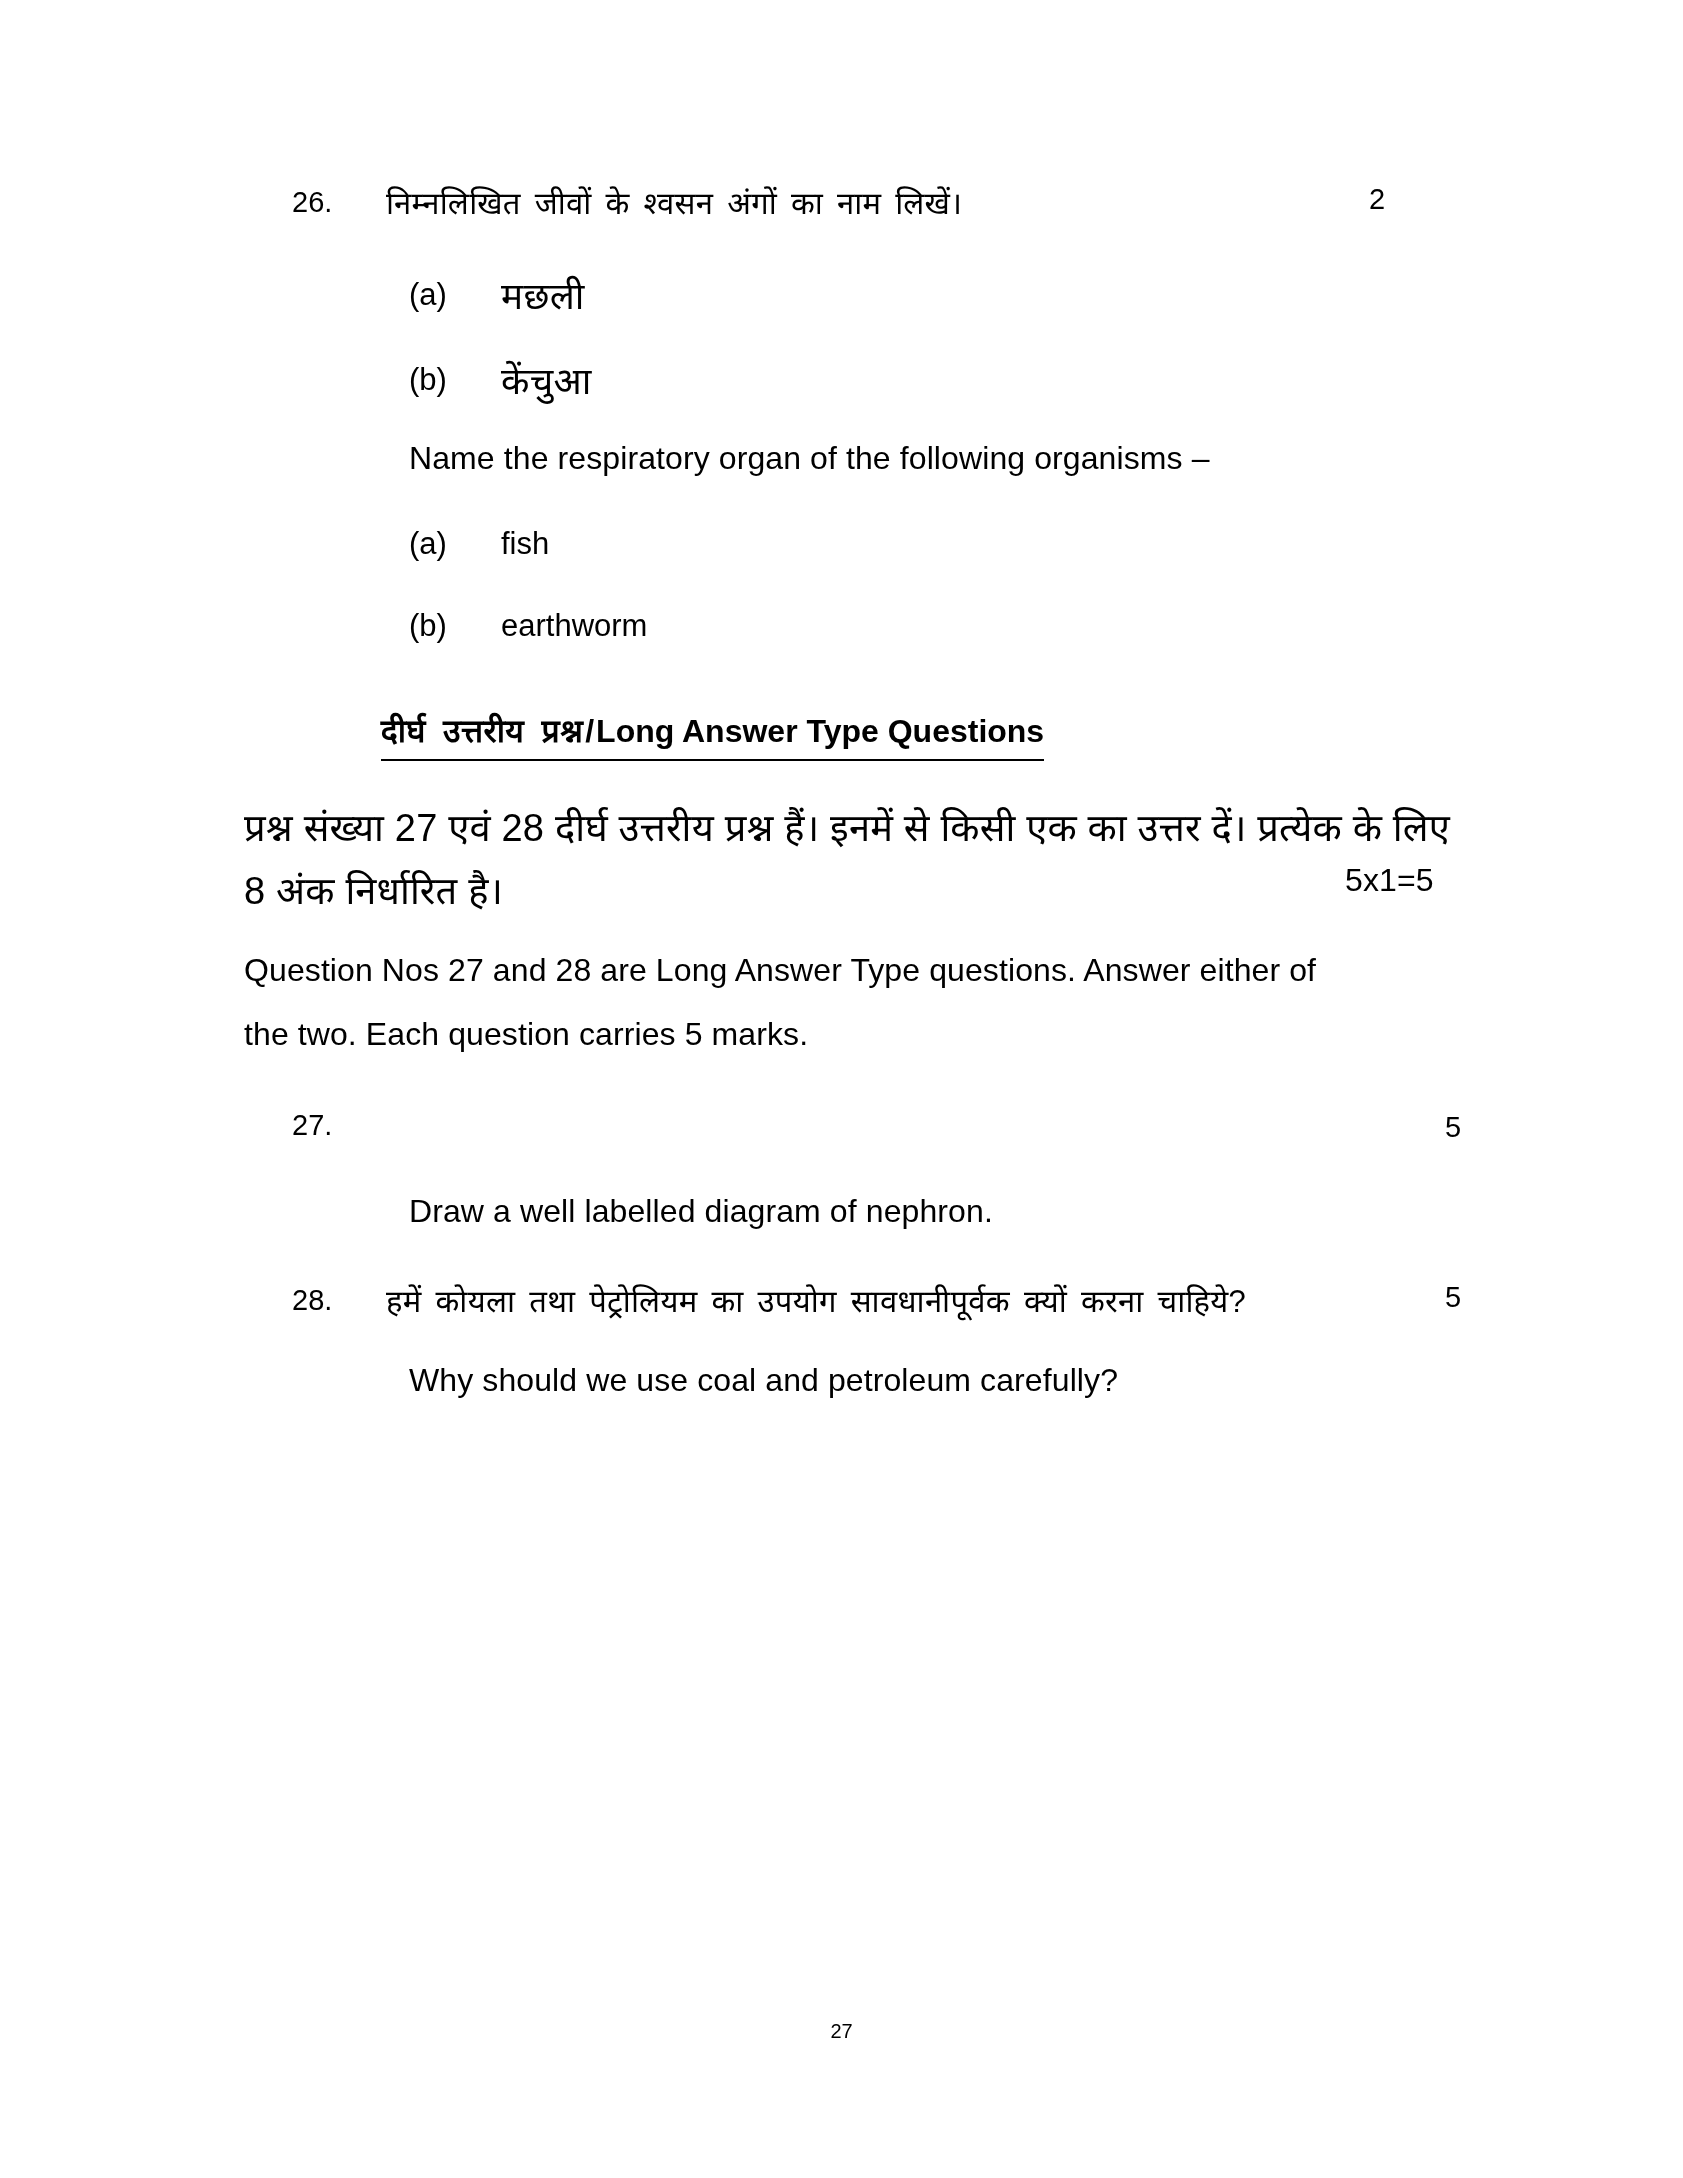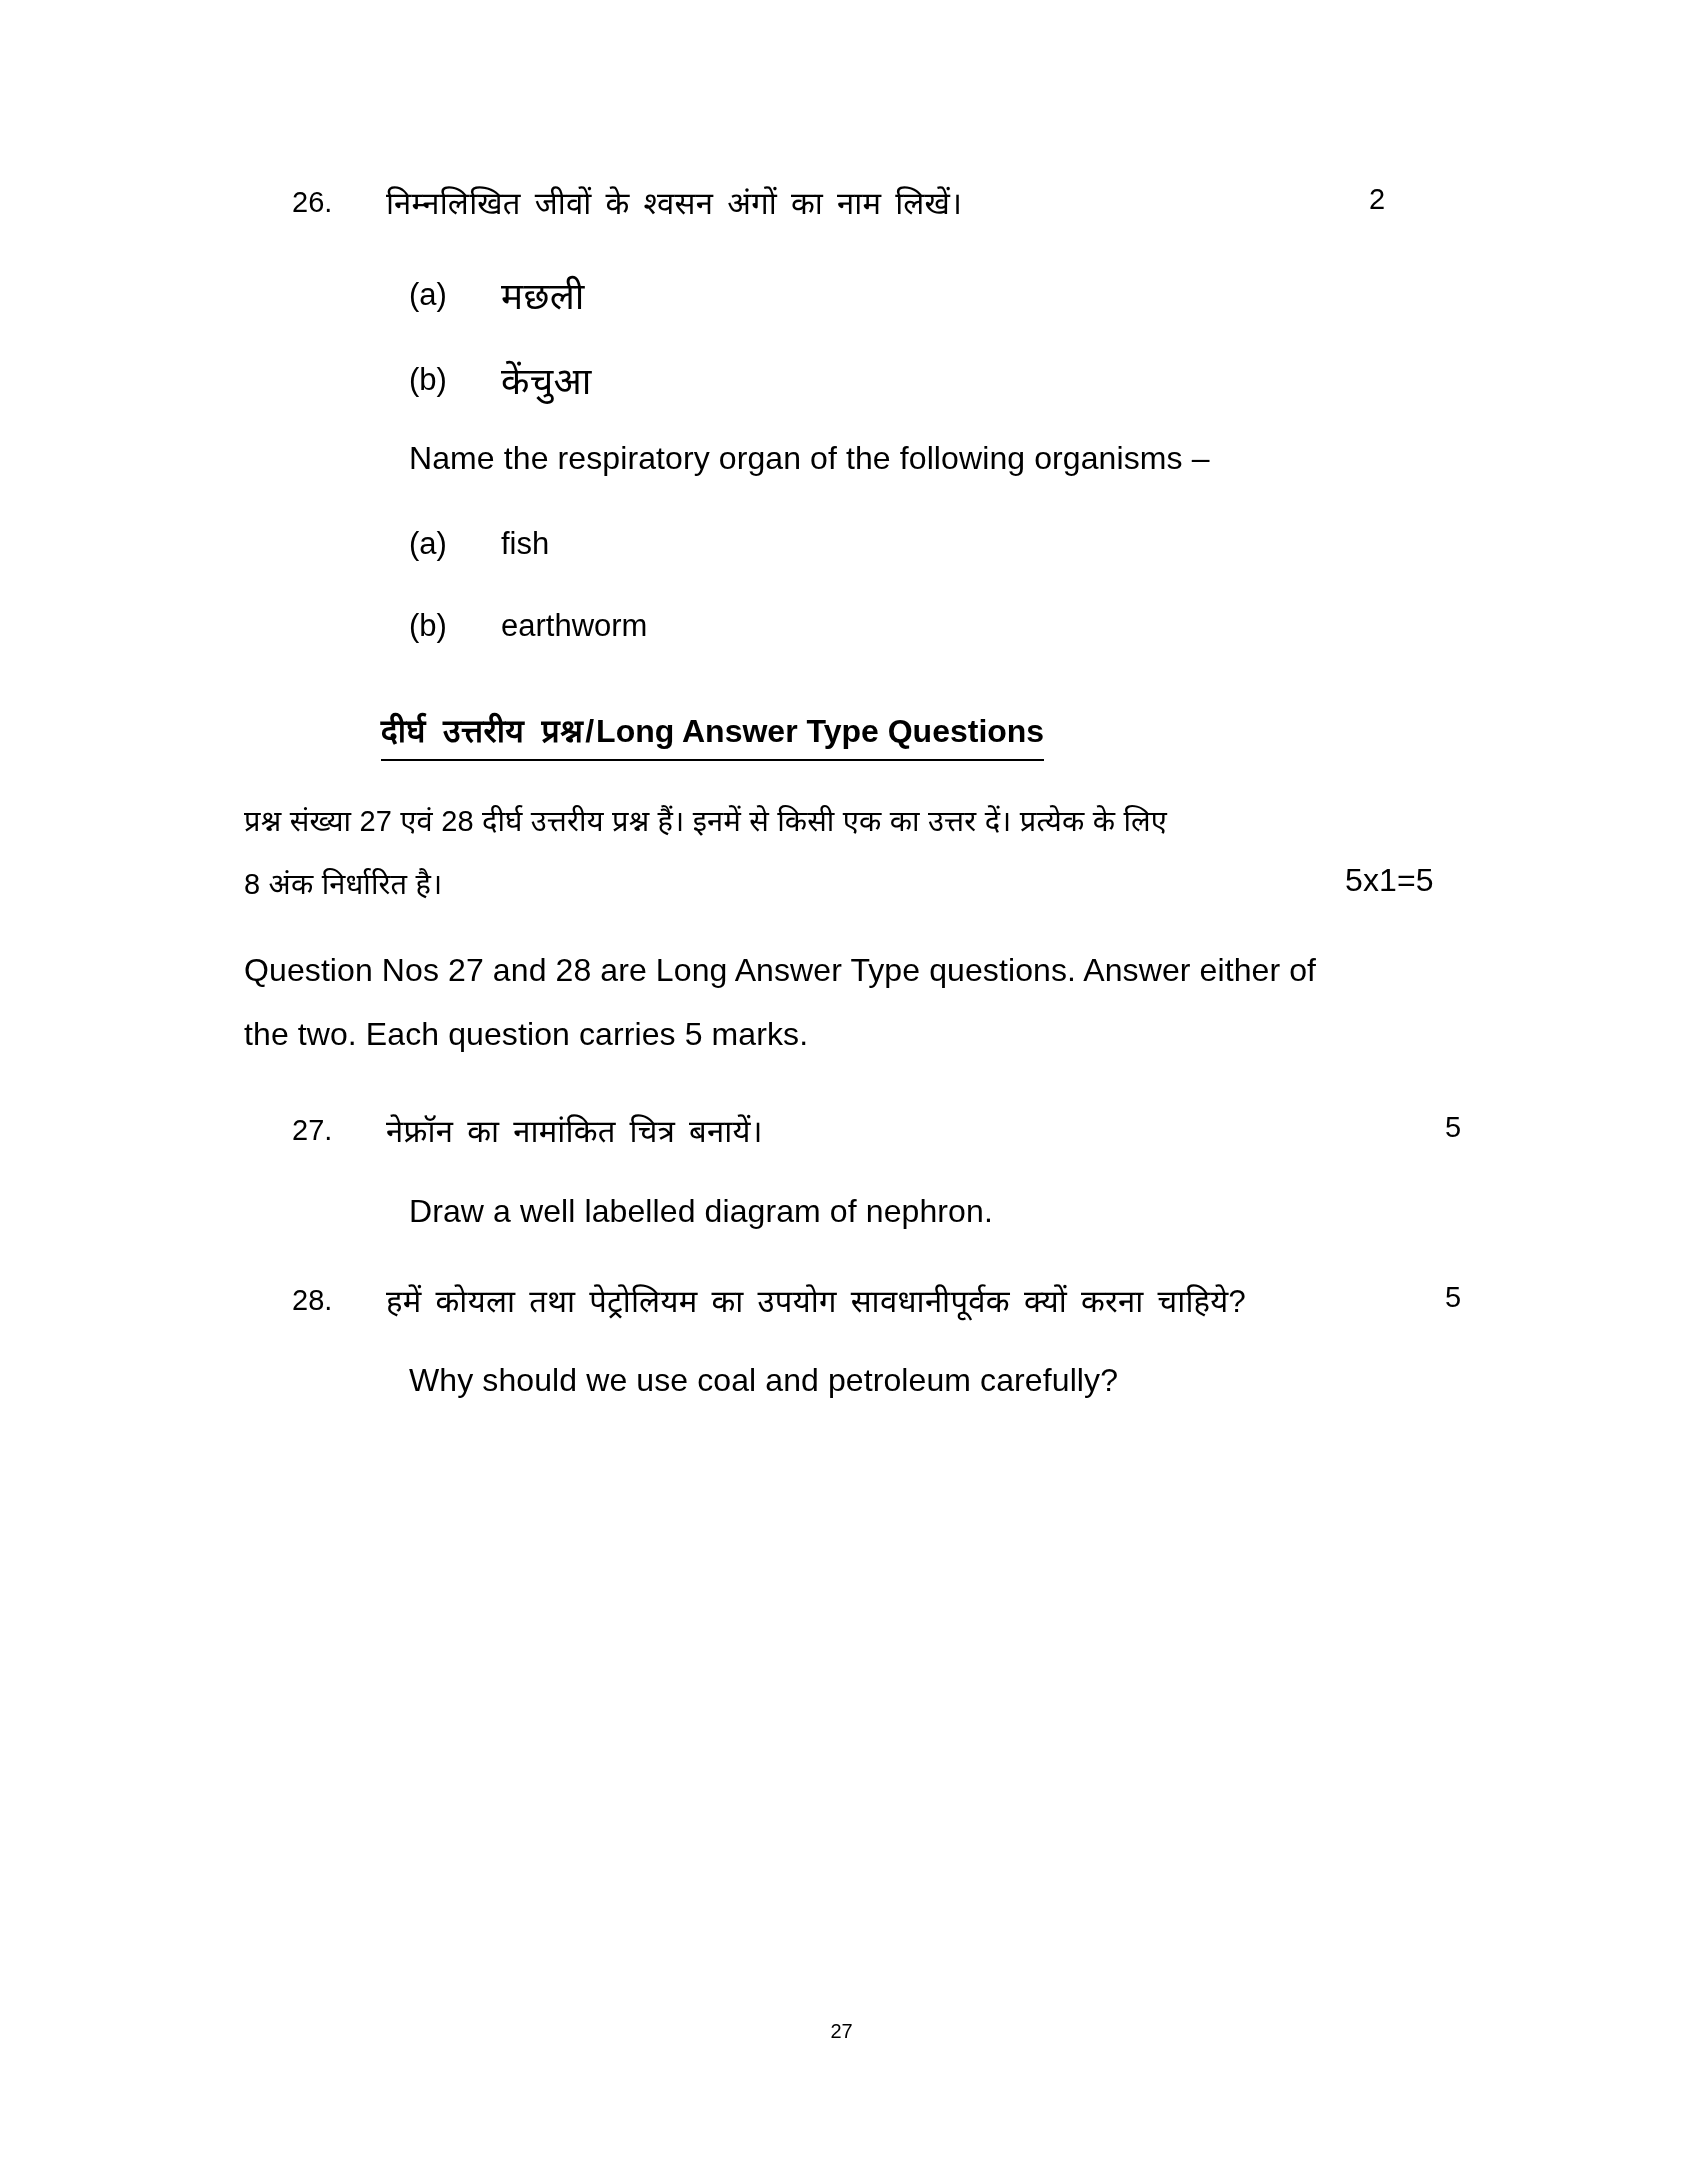--- a/index.html
+++ b/index.html
@@ -85,21 +85,21 @@
     word-spacing: 8px;
     letter-spacing: 0.4px;
   }
   .section-heading .sep {
     padding: 0 2px;
   }
 
   
   .instr-hi {
     position: absolute;
-    font-size: 29px;
+    font-size: 38px;
     letter-spacing: 0.2px;
     white-space: nowrap;
   }
   .instr-en {
     position: absolute;
     font-size: 32px;
     letter-spacing: 0.1px;
     white-space: nowrap;
   }
 
@@ -155,21 +155,20 @@
   <div class="instr-hi" style="left:244px; top:863px;">8 अंक निर्धारित है।</div>
 
   <div class="instr-en" style="left:1345px; top:862px;">5x1=5</div>
 
   <div class="instr-en" style="left:244px; top:952px;">Question Nos 27 and 28 are Long Answer Type questions. Answer either of</div>
 
   <div class="instr-en" style="left:244px; top:1016px;">the two. Each question carries 5 marks.</div>
 
   <div class="row" style="left:292px; top:1109px;">
     <span class="qnum">27.</span>
-    <span class="qtext-hi">नेफ्रॉन का नामांकित चित्र बनायें।</span>
   </div>
   <div class="marks" style="left:1445px; top:1111px;">5</div>
 
   <div class="instr-en" style="left:409px; top:1193px;">Draw a well labelled diagram of nephron.</div>
 
   <div class="row" style="left:292px; top:1279px;">
     <span class="qnum">28.</span>
     <span class="qtext-hi">हमें कोयला तथा पेट्रोलियम का उपयोग सावधानीपूर्वक क्यों करना चाहिये?</span>
   </div>
   <div class="marks" style="left:1445px; top:1281px;">5</div>

